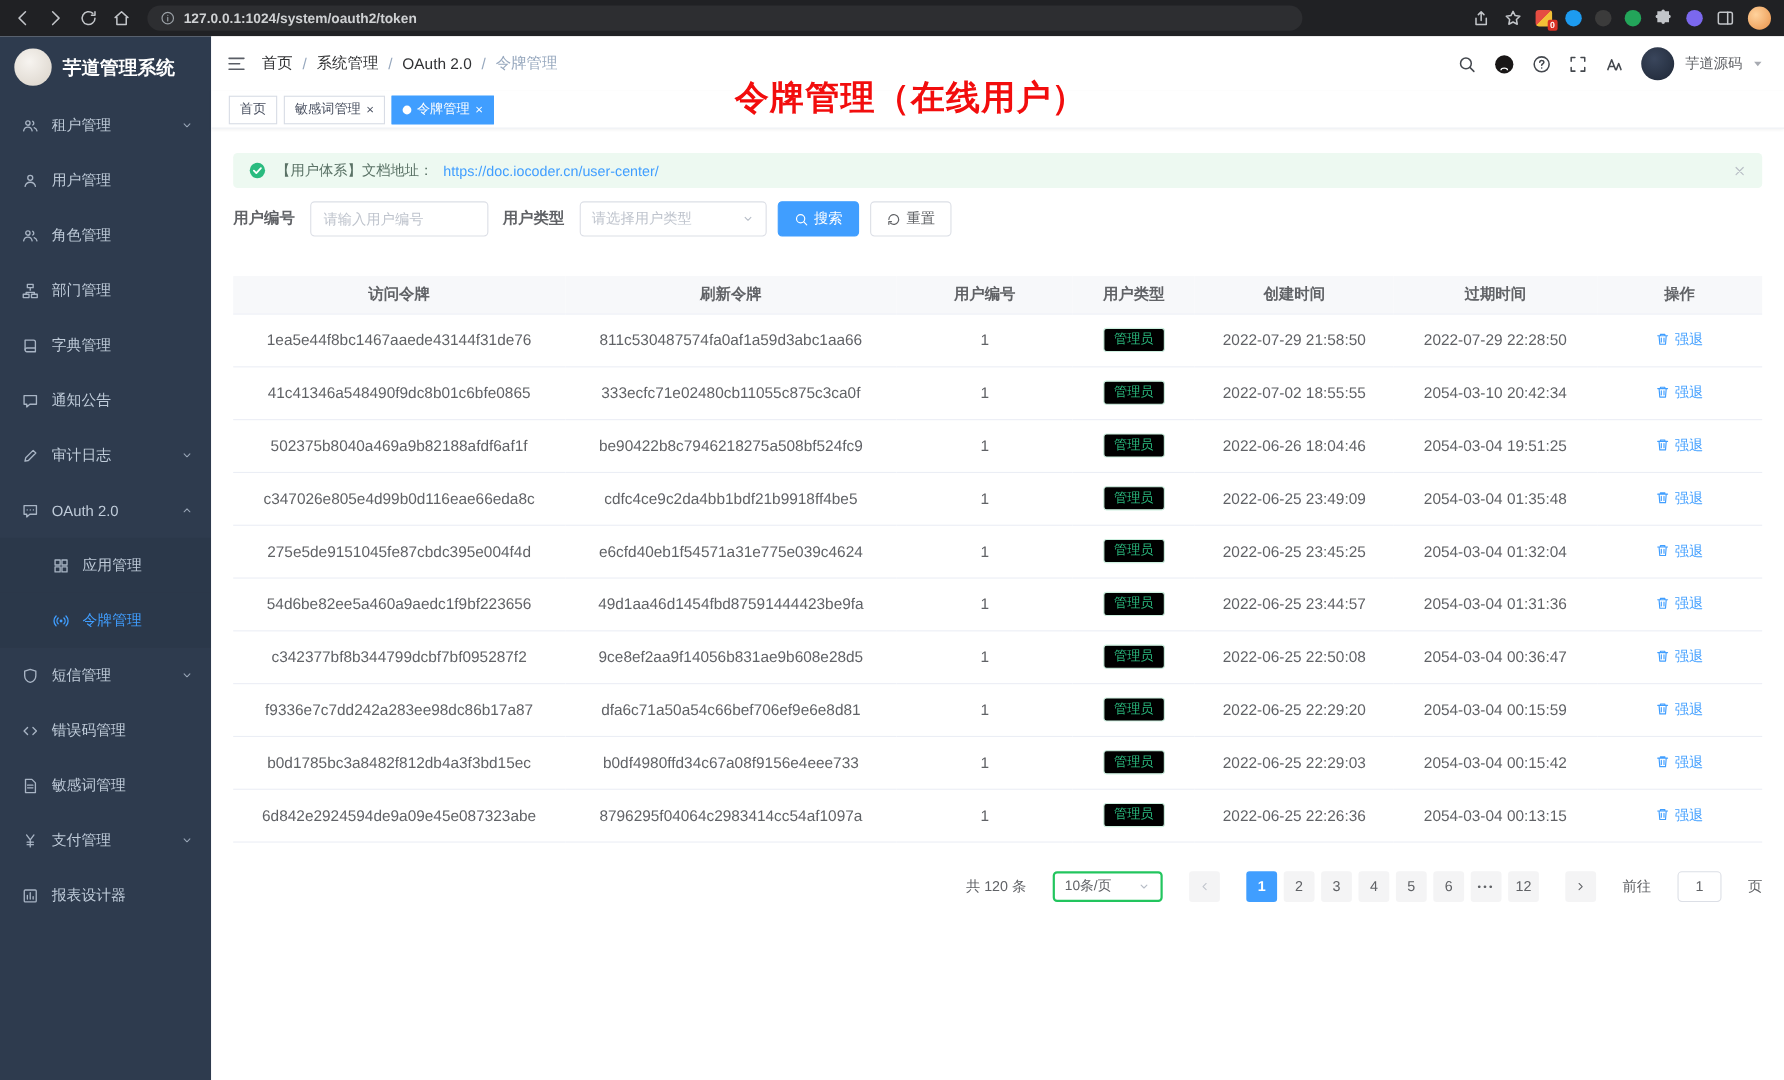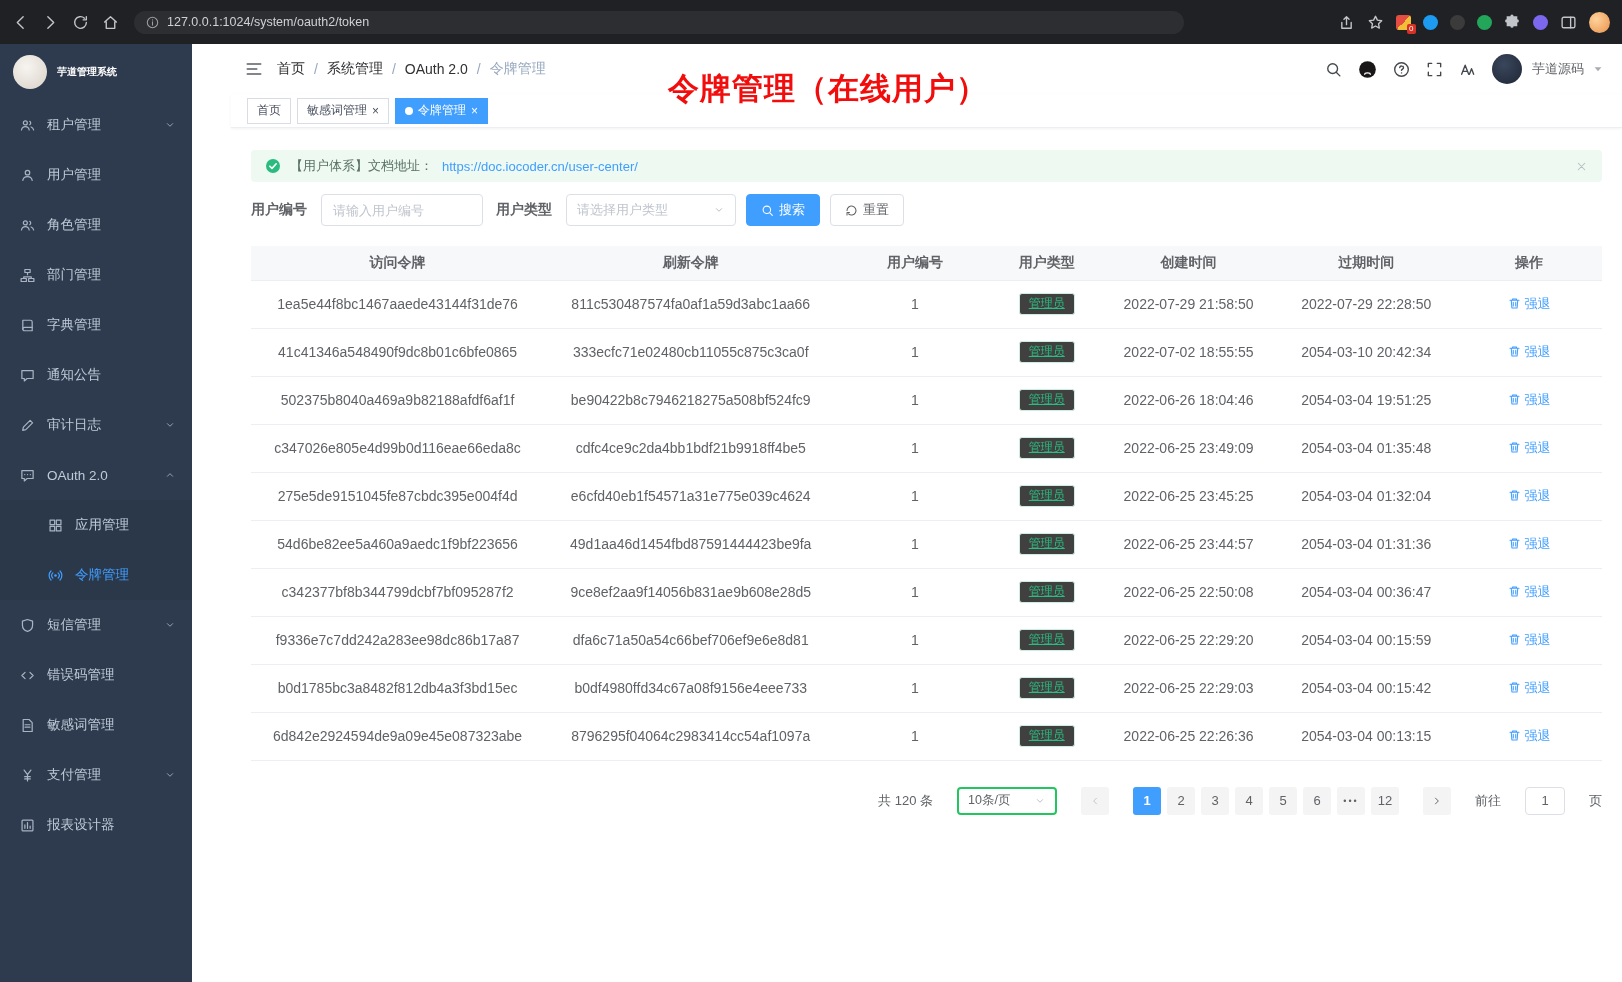--- a/index.html
+++ b/index.html
@@ -2,44 +2,44 @@
 <html style="--accent: #409eff; --success: #2abb7f; --annotation: #f20d0d; --sidebar: #2e3b4e; --browser_bar: #202124;"><head>
 <meta charset="utf-8">
 <style>
   * { box-sizing:border-box; margin:0; padding:0; }
   html,body { width:1622px; height:982px; }
   body { font-family:"Liberation Sans","DejaVu Sans",sans-serif; background:#fff; position:relative; overflow:hidden; }
   svg { display:block; width:100%; height:100%; }
   [data-icon] { display:inline-flex; flex:0 0 auto; }
 
   
-  .browser { height:44px; background:var(--browser_bar,#202124); display:flex; align-items:center; padding:0 12px; gap:13px; }
+  .browser { height:33px; background:var(--browser_bar,#202124); display:flex; align-items:center; padding:0 12px; gap:13px;font-weight:bold; }
   .b-icon { width:17px; height:17px; color:#c2c5c9; cursor:pointer; }
   .b-icon.sm { width:13px; height:13px; color:#9aa0a6; }
   .url-pill { flex:1; max-width:1050px; height:23px; margin-left:2px; background:#2d2e31; border-radius:12px; display:flex; align-items:center; gap:8px; padding:0 12px; cursor:text; }
   .url-text { color:#cfd1d3; font-size:12.5px; white-space:nowrap; }
   .b-right { margin-left:auto; display:flex; align-items:center; gap:12px; }
   .ext { width:15px; height:15px; border-radius:50%; position:relative; display:inline-block; cursor:pointer; }
   .ext-multi { border-radius:3px; background:linear-gradient(135deg,#e54d42 0 50%,#f2c037 50% 100%); }
   .ext .badge { position:absolute; right:-5px; bottom:-4px; background:#d93025; color:#fff; font-size:8px; font-style:normal; line-height:1; padding:1px 2.5px; border-radius:2px; }
   .b-avatar { width:21px; height:21px; border-radius:50%; background:radial-gradient(circle at 35% 35%,#ffd29c,#e8924a); cursor:pointer; }
 
   
   .app { display:flex; height:949px; }
   .sidebar { width:192px; flex:0 0 192px; background:var(--sidebar,#2e3b4e); color:#bfcbd9; overflow:hidden; }
   .logo-row { height:56px; display:flex; align-items:center; gap:10px; padding:0 13px; cursor:pointer; }
   .logo-avatar { width:34px; height:34px; border-radius:50%; background:radial-gradient(circle at 40% 35%,#f7f4f0,#d9d2c8); }
-  .logo-title { color:#fff; font-size:10px; font-weight:bold; white-space:nowrap; }
+  .logo-title { color:#fff; font-size:17px; font-weight:bold; white-space:nowrap; }
   .menu-item { height:50px; display:flex; align-items:center; gap:12px; padding:0 16px 0 20px; font-size:13.5px; cursor:pointer; white-space:nowrap; }
   .menu-item .mi-icon { width:15px; height:15px; color:#a8b4c4; }
   .menu-item.child { padding-left:48px; background:rgba(0,0,0,.05); }
   .menu-item.active, .menu-item.active .mi-icon { color:#409eff; }
   .mi-chev { width:12px; height:12px; margin-left:auto; color:#98a5b6; }
 
-  .main { flex:1; min-width:0; display:flex; flex-direction:column; background:#fff;padding-left:39px; }
+  .main { flex:1; min-width:0; display:flex; flex-direction:column; background:#fff; }
 
   
   .topbar { height:50px; display:flex; align-items:center; padding-right:18px; }
   .hamburger { width:18px; height:18px; margin:0 14px; color:#5a5e66; cursor:pointer; }
   .breadcrumb { display:flex; align-items:center; gap:9px; font-size:14px; color:#303133; }
   .bc-sep { color:#97a8be; }
   .bc-item { cursor:pointer; }
   .bc-item.last { color:#97a8be; cursor:default; }
   .topbar-right { margin-left:auto; display:flex; align-items:center; gap:16px; }
   .tool { width:17px; height:17px; color:#44484e; cursor:pointer; }
@@ -70,24 +70,24 @@
   .input { width:162px; height:32px; border:1px solid #dcdfe6; border-radius:4px; padding:0 11px; font-size:13px; color:#606266; outline:none; font-family:inherit; }
   .input::placeholder { color:#bfc4cd; }
   .ml { margin-left:13px; }
   .select { width:170px; height:32px; border:1px solid #dcdfe6; border-radius:4px; background:#fff; display:flex; align-items:center; justify-content:space-between; padding:0 10px; cursor:pointer; }
   .select .ph { font-size:13px; color:#bfc4cd; }
   .sel-chev { width:12px; height:12px; color:#b6bcc6; }
   .btn-primary { margin-left:10px; height:32px; padding:0 14px; background:var(--accent,#409eff); border:1px solid var(--accent,#409eff); color:#fff; border-radius:4px; font-size:13px; display:inline-flex; align-items:center; gap:5px; cursor:pointer; font-family:inherit; }
   .btn-plain { margin-left:10px; height:32px; padding:0 14px; background:#fff; border:1px solid #dcdfe6; color:#606266; border-radius:4px; font-size:13px; display:inline-flex; align-items:center; gap:5px; cursor:pointer; font-family:inherit; }
   .btn-ic { width:13px; height:13px; }
 
-  .table { width:100%; border-collapse:collapse; margin-top:20px; table-layout:fixed; }
+  .table { width:100%; border-collapse:collapse; margin-top:36px; table-layout:fixed; }
   .table th { height:34px; background:#f7f8fa; color:#606266; font-size:14px; font-weight:bold; text-align:center; border-bottom:1px solid #ebeef5; white-space:nowrap; }
   .table td { height:48px; color:#606266; font-size:14px; text-align:center; border-bottom:1px solid #ebeef5; white-space:nowrap; overflow:hidden; }
-  .badge-success { display:inline-block; padding:2px 9px 3px; background:#404040; border:1px solid #cdefdf; color:var(--success,#2abb7f); font-size:12px; border-radius:3px; line-height:1.3;text-decoration:underline; }
+  .badge-success { display:inline-block; padding:2px 9px 3px; background:#000000; border:1px solid #cdefdf; color:var(--success,#2abb7f); font-size:12px; border-radius:3px; line-height:1.3; }
   .force-logout { color:var(--accent,#409eff); font-size:13px; display:inline-flex; align-items:center; gap:4px; cursor:pointer; }
   .force-logout .ic { width:13px; height:13px; }
 
   .pagination { display:flex; align-items:center; justify-content:flex-end; gap:24px; margin-top:26px; font-size:13px; color:#606266; }
   .page-size { width:100px; height:28px; border:2px solid #22c55e; border-radius:4px; display:flex; align-items:center; justify-content:space-between; padding:0 9px; font-size:12.5px; cursor:pointer; }
   .pages { display:flex; gap:6px; }
   .pg-btn { min-width:28px; height:28px; padding:0 4px; border-radius:3px; background:#f4f4f5; color:#606266; display:inline-flex; align-items:center; justify-content:center; font-size:13px; cursor:pointer; }
   .pg-btn svg { width:12px; height:12px; }
   .pg-btn.active { background:var(--accent,#409eff); color:#fff; font-weight:bold; }
   .pg-btn.prev { color:#c0c4cc; }

